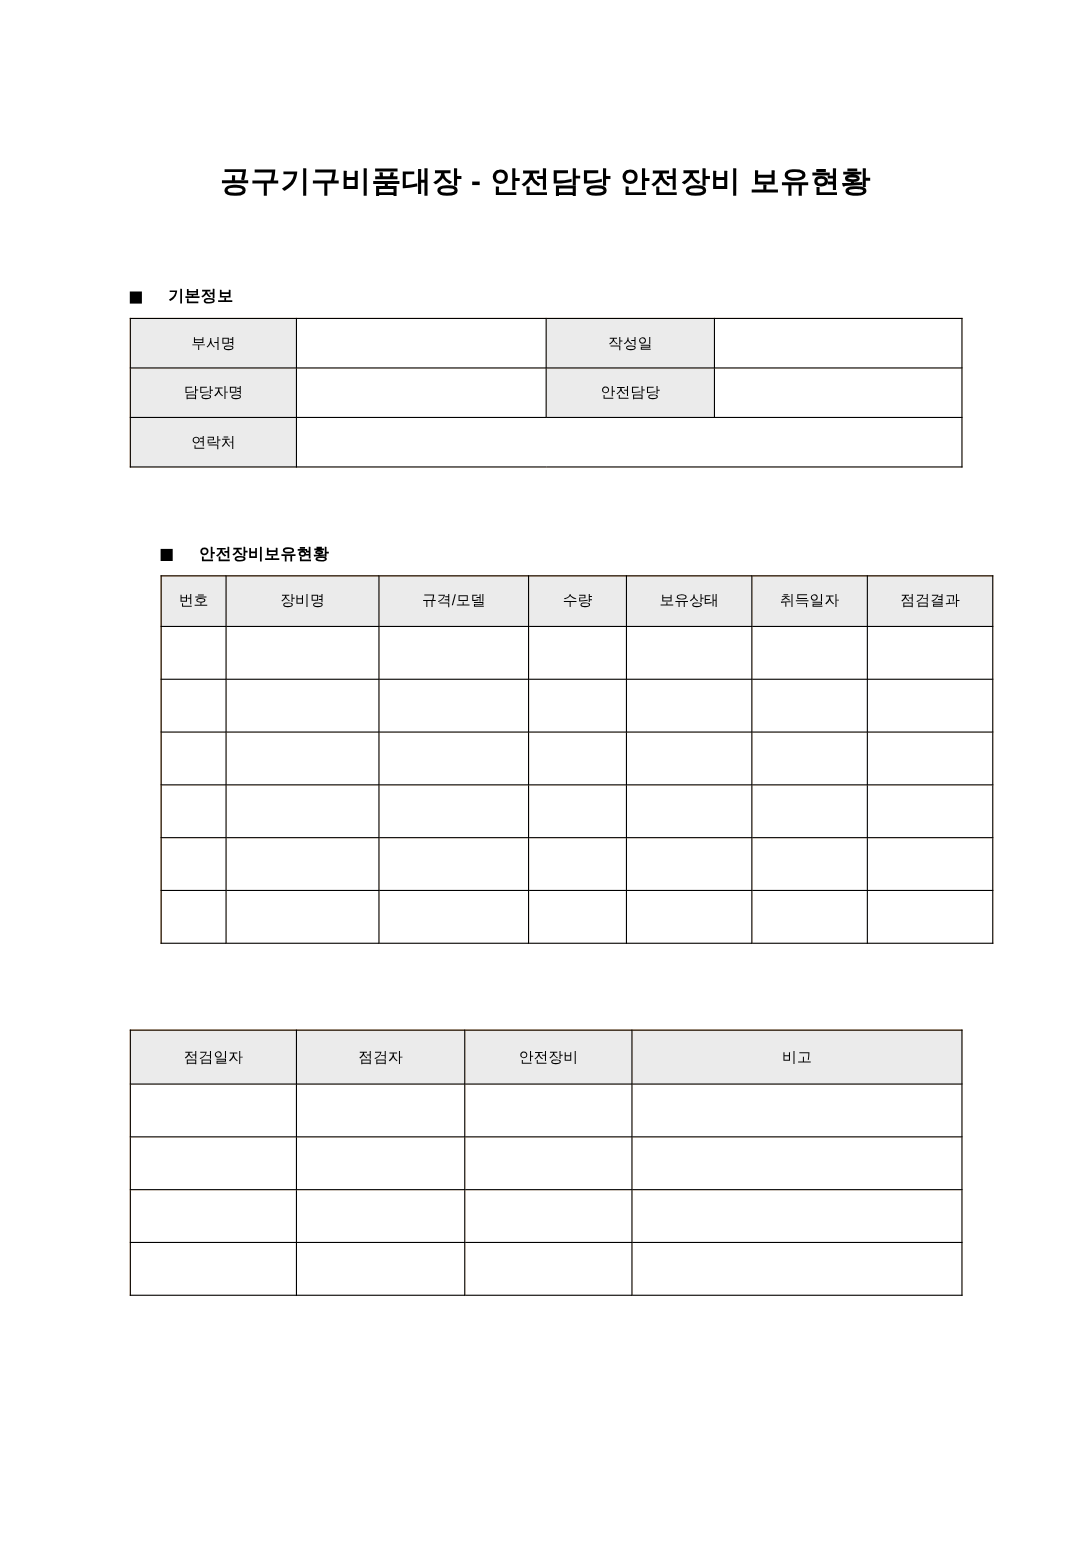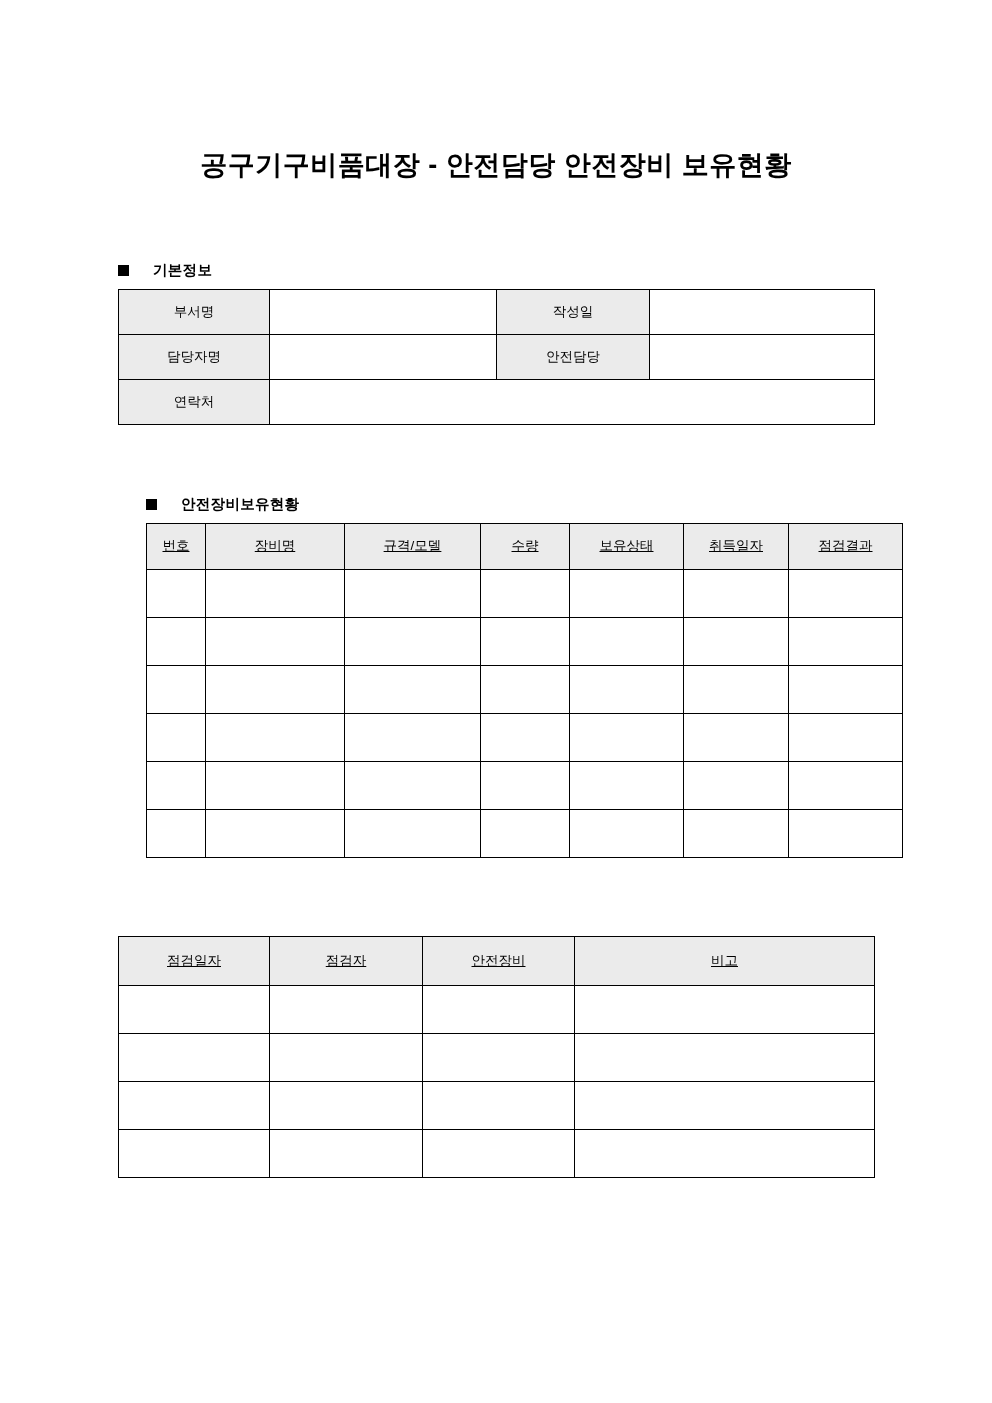--- a/index.html
+++ b/index.html
@@ -89,21 +89,20 @@
     color: #000000;
     background: #ffffff;
     line-height: 1.2;
     word-break: keep-all;
   }
   .cell-label {
     background: #ebebeb !important;
   }
   .cell-head {
     background: #ebebeb !important;
-    text-decoration: underline;
   }
   .cell-blank {
     background: #ffffff;
   }
 
   
   .t-basic td { height: 44px; }
 
   
   .t-equip th { height: 45px; }

